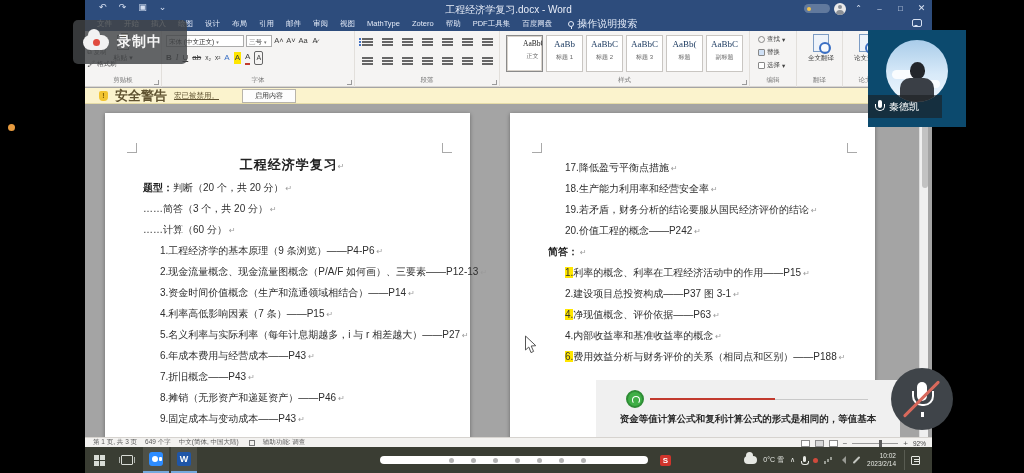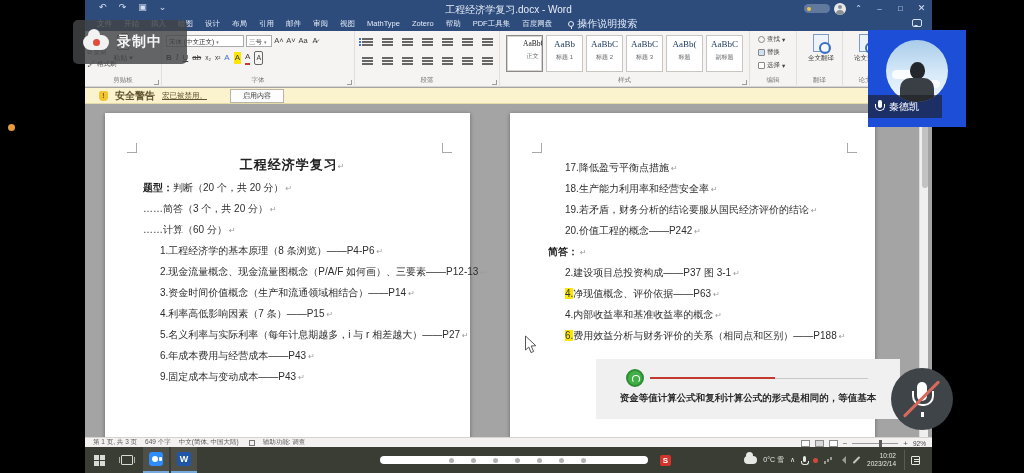--- a/index.html
+++ b/index.html
@@ -78,21 +78,21 @@
   .eic.selp{border-radius:1px;background:#fff;}
   .bigaddin{position:absolute;left:6px;top:3px;width:36px;text-align:center;}
   .bigaddin .ic{margin:0 auto;width:16px;height:18px;background:#eef3fa;border:1px solid #7d9cc4;position:relative;}
   .bigaddin .ic::after{content:"";position:absolute;right:-3px;bottom:-3px;width:8px;height:8px;border:2px solid #3a6fc4;border-radius:50%;background:rgba(255,255,255,.6);}
   .bigaddin .t{font-size:6.5px;color:#444;line-height:8px;margin-top:2px;}
 
   
   .warnbar{position:absolute;left:0;top:88px;width:847px;height:16px;background:#fbf3cd;border-bottom:1px solid #e6dca8;display:flex;align-items:center;gap:7px;padding-left:14px;}
   .shield{width:9px;height:10px;background:#f2c430;border-radius:2px 2px 4px 4px;position:relative;}
   .shield::after{content:"!";position:absolute;left:0;right:0;top:0;text-align:center;font-size:7px;font-weight:bold;color:#7a5a00;line-height:10px;}
-  .warnbar .lbl{font-size:10px;font-weight:bold;color:#5f5230;}
+  .warnbar .lbl{font-size:13px;font-weight:bold;color:#5f5230;}
   .warnbar .msg{font-size:7.5px;color:#5f5230;text-decoration:underline;}
   .enablebtn{font-size:7px;color:#3a3a3a;background:#fdfdfd;border:1px solid #b8b4aa;padding:1px 12px;margin-left:16px;}
 
   
   .docarea{position:absolute;left:0;top:104px;width:847px;height:333px;background:#a4a4a4;overflow:hidden;}
   .page{position:absolute;top:9px;width:365px;height:400px;background:#fff;box-shadow:0 1px 4px rgba(0,0,0,.38);font-family:"Liberation Serif","DejaVu Serif",serif;}
   .pageL{left:20px;padding:40px 28px 0 38px;}
   .pageR{left:425px;padding:44px 28px 0 38px;}
   .crop{position:absolute;width:10px;height:10px;}
   .crop.tl{left:22px;top:30px;border-right:1px solid #a9a9a9;border-bottom:1px solid #a9a9a9;}
@@ -160,21 +160,21 @@
   .notific{width:9px;height:9px;border:1px solid #e6e8e3;border-radius:1px;position:relative;}
   .notific::after{content:"";position:absolute;left:1.5px;top:2px;width:5px;height:1px;background:#e6e8e3;box-shadow:0 2px 0 #e6e8e3;}
 
   
   .recbadge{position:absolute;left:73px;top:20px;width:114px;height:44px;background:rgba(66,68,71,.82);border-radius:5px;display:flex;align-items:center;gap:8px;padding-left:10px;z-index:30;}
   .reccloud{width:26px;height:15px;background:#f2f2f2;border-radius:8px;position:relative;}
   .reccloud::before{content:"";position:absolute;left:5px;top:-6px;width:12px;height:12px;border-radius:50%;background:#f2f2f2;}
   .reccloud::after{content:"";position:absolute;left:10px;top:4px;width:7px;height:7px;border-radius:50%;background:#e04b3e;}
   .rectext{font-size:14px;font-weight:bold;color:#f5f5f5;letter-spacing:1px;}
 
-  .webcam{position:absolute;left:868px;top:30px;width:98px;height:97px;background:#1d4ed8;z-index:40;}
+  .webcam{position:absolute;left:868px;top:30px;width:98px;height:97px;background:#0c4a6e;z-index:40;}
   .avatarwrap{position:absolute;left:18px;top:10px;width:62px;height:62px;border-radius:50%;overflow:hidden;background:linear-gradient(180deg,#a9cce9 0%,#d8eaf9 55%,#eef6fd 100%);}
   .cloud1{position:absolute;left:6px;top:30px;width:26px;height:9px;border-radius:6px;background:rgba(255,255,255,.85);}
   .cloud2{position:absolute;left:32px;top:40px;width:22px;height:8px;border-radius:6px;background:rgba(255,255,255,.8);}
   .person-head{position:absolute;left:24px;top:22px;width:15px;height:17px;border-radius:50% 50% 45% 45%;background:#23262b;}
   .person-body{position:absolute;left:14px;top:38px;width:34px;height:26px;border-radius:10px 10px 0 0;background:#3a3f46;}
   .namebar{position:absolute;left:0;bottom:9px;width:74px;height:23px;background:rgba(28,30,34,.62);display:flex;align-items:center;gap:5px;padding-left:7px;}
   .nmic{width:9px;height:14px;position:relative;}
   .nmic::before{content:"";position:absolute;left:2.5px;top:0;width:4px;height:8px;border-radius:2px;background:#fff;}
   .nmic::after{content:"";position:absolute;left:0;top:4px;width:8px;height:6px;border-radius:0 0 5px 5px;border:1px solid #fff;border-top:none;}
   .nmtxt{font-size:10px;color:#fff;white-space:nowrap;}
@@ -371,38 +371,41 @@
 
     <div class="docarea">
       <div class="page pageL">
         <div class="crop tl"></div>
         <div class="crop tr"></div>
         <div class="dtitle"><span>工程经济学复习</span><span class="mark" style="font-size:8px;color:#9a9a9a;font-weight:normal;">↵</span></div>
         <div id="leftlines">
             <div class="dl"><span class="pre">题型：</span><span>判断（20 个，共 20 分）</span><span class="mark">↵</span></div>
             <div class="dl"><span>……简答（3 个，共 20 分）</span><span class="mark">↵</span></div>
             <div class="dl"><span>……计算（60 分）</span><span class="mark">↵</span></div>
-            <div class="dl ind"><span>1.工程经济学的基本原理（8 条浏览）——P4-P6</span><span class="mark">↵</span></div>
+            <div class="dl ind"><span>1.工程经济学的基本原理（9 条浏览）——P4-P6</span><span class="mark">↵</span></div>
             <div class="dl ind"><span>2.现金流量概念、现金流量图概念（P/A/F 如何画）、三要素——P12-13</span><span class="mark">↵</span></div>
             <div class="dl ind"><span>3.资金时间价值概念（生产和流通领域相结合）——P14</span><span class="mark">↵</span></div>
             <div class="dl ind"><span>4.利率高低影响因素（7 条）——P15</span><span class="mark">↵</span></div>
             <div class="dl ind"><span>5.名义利率与实际利率（每年计息期越多，i 与 r 相差越大）——P27</span><span class="mark">↵</span></div>
             <div class="dl ind"><span>6.年成本费用与经营成本——P43</span><span class="mark">↵</span></div>
+            <div class="dl ind"><span>7.折旧概念——P43</span><span class="mark">↵</span></div>
+            <div class="dl ind"><span>8.摊销（无形资产和递延资产）——P46</span><span class="mark">↵</span></div>
             <div class="dl ind"><span>9.固定成本与变动成本——P43</span><span class="mark">↵</span></div>
           </div>
       </div>
       <div class="page pageR">
         <div class="crop tl"></div>
         <div class="crop tr"></div>
         <div id="rightlines">
             <div class="dl ind"><span>17.降低盈亏平衡点措施</span><span class="mark">↵</span></div>
             <div class="dl ind"><span>18.生产能力利用率和经营安全率</span><span class="mark">↵</span></div>
             <div class="dl ind"><span>19.若矛盾，财务分析的结论要服从国民经济评价的结论</span><span class="mark">↵</span></div>
             <div class="dl ind"><span>20.价值工程的概念——P242</span><span class="mark">↵</span></div>
             <div class="dl"><span class="pre">简答：</span><span></span><span class="mark">↵</span></div>
+            <div class="dl ind"><span class="hl">1.</span><span>利率的概念、利率在工程经济活动中的作用——P15</span><span class="mark">↵</span></div>
             <div class="dl ind"><span>2.建设项目总投资构成——P37 图 3-1</span><span class="mark">↵</span></div>
             <div class="dl ind"><span class="hl">4.</span><span>净现值概念、评价依据——P63</span><span class="mark">↵</span></div>
             <div class="dl ind"><span>4.内部收益率和基准收益率的概念</span><span class="mark">↵</span></div>
             <div class="dl ind"><span class="hl">6.</span><span>费用效益分析与财务评价的关系（相同点和区别）——P188</span><span class="mark">↵</span></div>
           </div>
         <div class="embed">
           <div class="pbar">
             <span class="pgreen"></span>
             <span class="pred"></span>
             <span class="pgray"></span>

